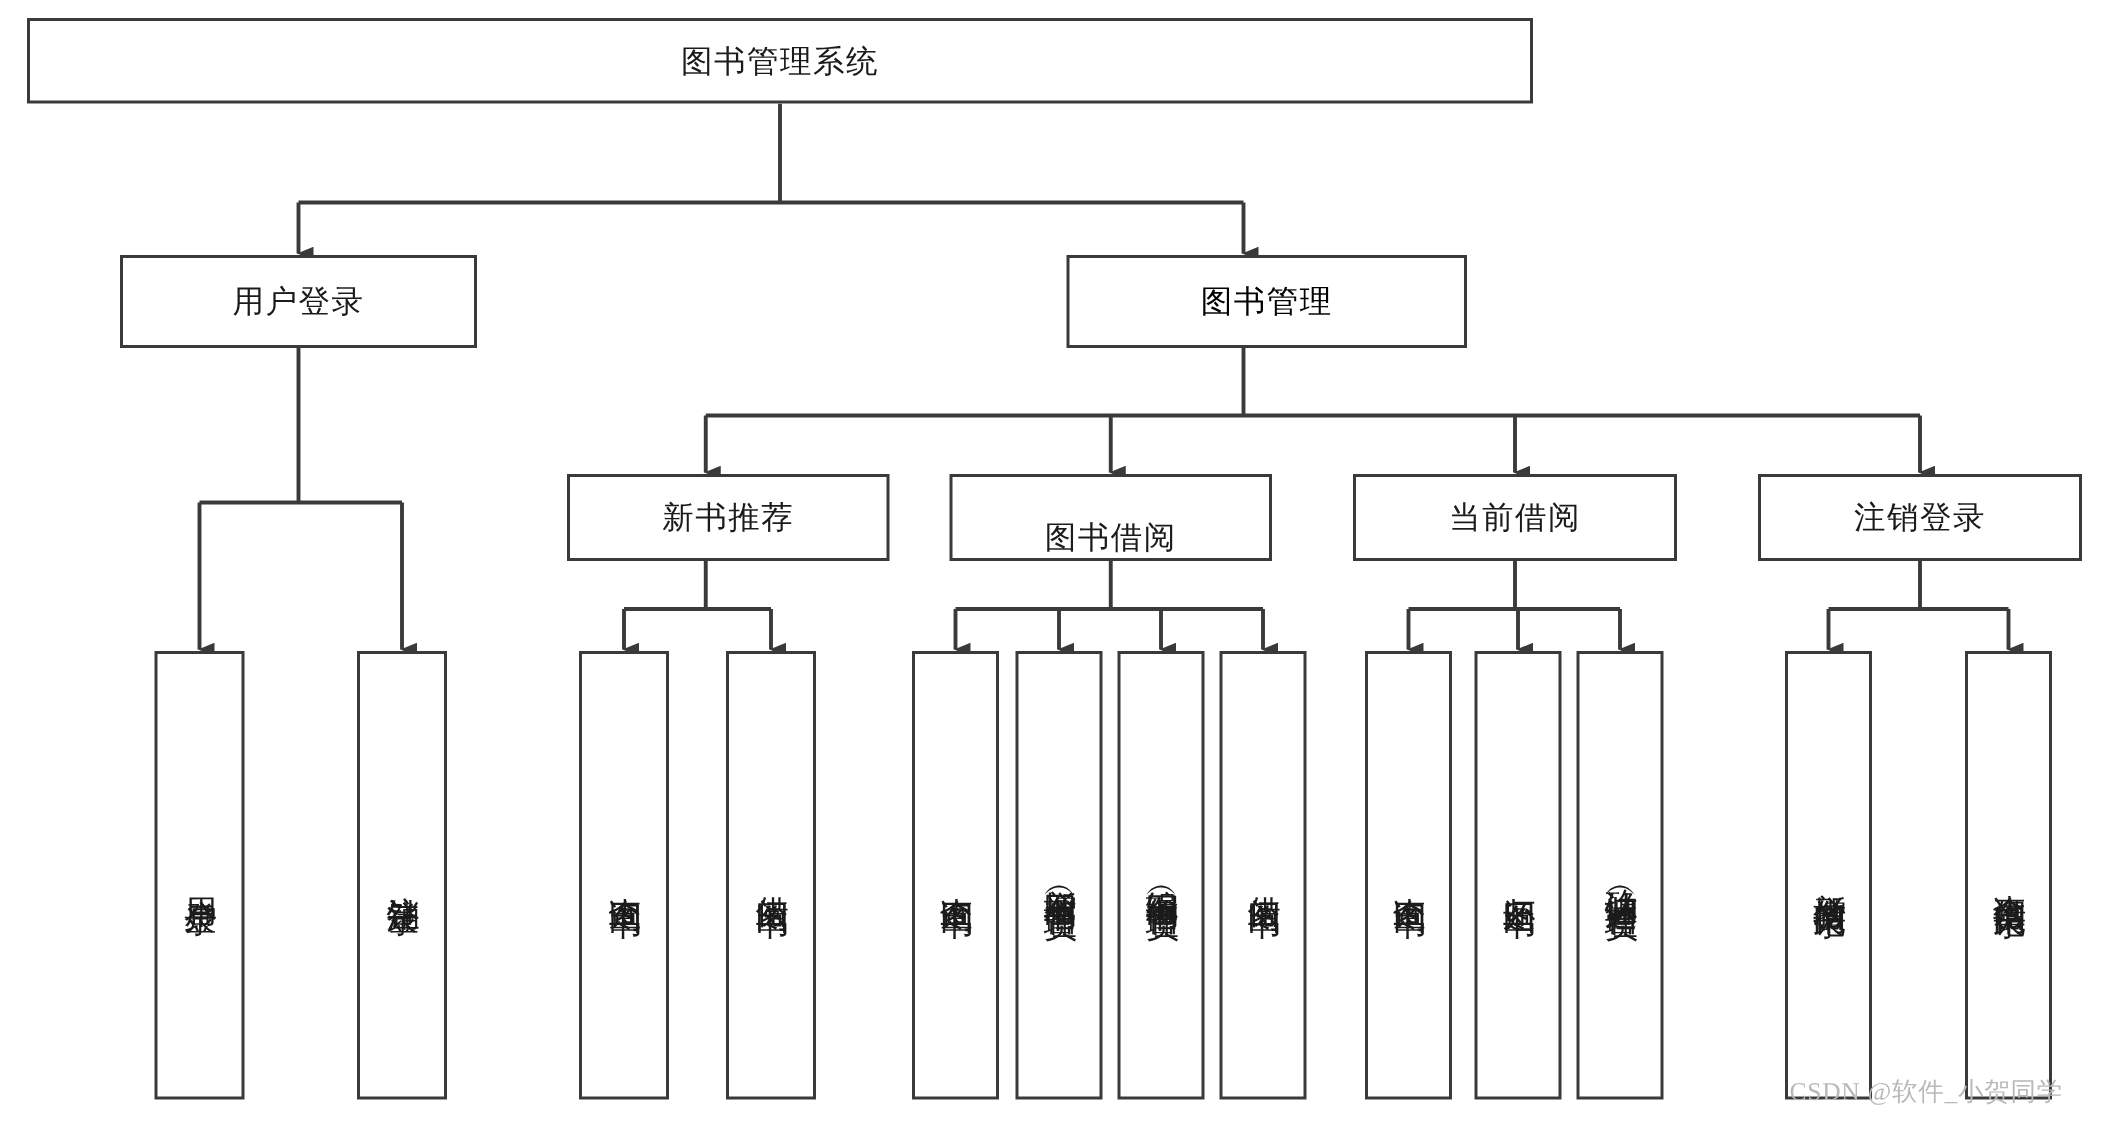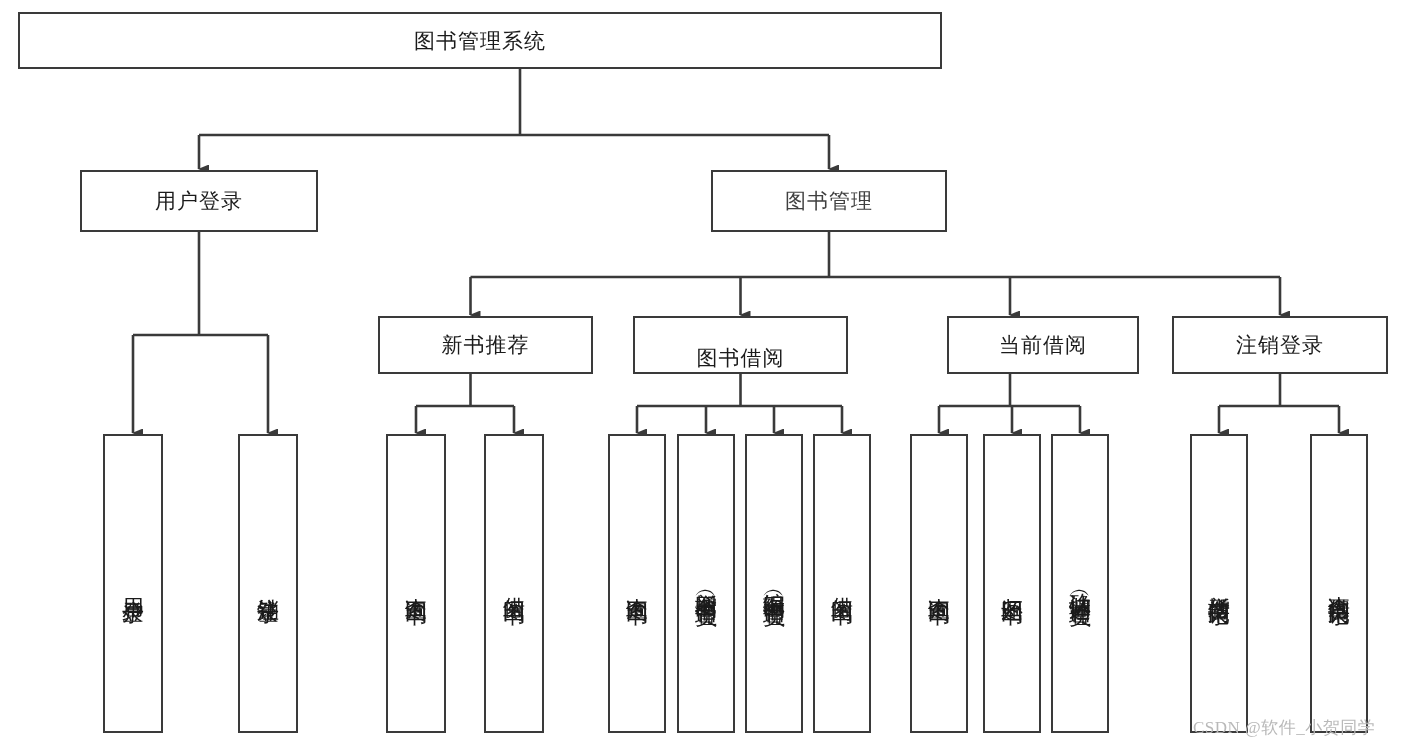--- a/index.html
+++ b/index.html
@@ -60,36 +60,36 @@
         <path d="M1012,406 L1012,433" marker-end="url(#arrowhead)"></path>
         <path d="M1080,406 L1080,433" marker-end="url(#arrowhead)"></path>
         <path d="M1280,374 L1280,406"></path>
         <path d="M1219,406 L1339,406"></path>
         <path d="M1219,406 L1219,433" marker-end="url(#arrowhead)"></path>
         <path d="M1339,406 L1339,433" marker-end="url(#arrowhead)"></path>
       </g>
   </svg>
 
   <div id="node-layer">
-      <div class="node h" style="left: 18px; top: 12px; width: 924px; height: 57px; border-color: rgb(58, 58, 58); background: rgb(255, 255, 255); color: rgb(27, 27, 27);">
+      <div class="node h" style="left: 18px; top: 12px; width: 1004px; height: 57px; border-color: rgb(58, 58, 58); background: rgb(255, 255, 255); color: rgb(27, 27, 27);">
         <span>图书管理系统</span>
       </div>
       <div class="node h" style="left: 80px; top: 170px; width: 238px; height: 62px; border-color: rgb(58, 58, 58); background: rgb(255, 255, 255); color: rgb(27, 27, 27);">
         <span>用户登录</span>
       </div>
-      <div class="node h" style="left: 711px; top: 170px; width: 236px; height: 62px; border-color: rgb(58, 58, 58); background: rgb(255, 255, 255); color: #404040;">
+      <div class="node h" style="left: 711px; top: 170px; width: 267px; height: 62px; border-color: rgb(58, 58, 58); background: rgb(255, 255, 255); color: #000000;">
         <span>图书管理</span>
       </div>
       <div class="node h" style="left: 378px; top: 316px; width: 215px; height: 58px; border-color: rgb(58, 58, 58); background: rgb(255, 255, 255); color: rgb(27, 27, 27);">
         <span>新书推荐</span>
       </div>
       <div class="node h" style="left: 633px; top: 316px; width: 215px; height: 58px; border-color: rgb(58, 58, 58); background: rgb(255, 255, 255); color: rgb(27, 27, 27); align-items: flex-end;">
         <span>图书借阅</span>
       </div>
-      <div class="node h" style="left: 947px; top: 316px; width: 192px; height: 58px; border-color: rgb(58, 58, 58); background: rgb(255, 255, 255); color: rgb(27, 27, 27);">
+      <div class="node h" style="left: 902px; top: 316px; width: 216px; height: 58px; border-color: rgb(58, 58, 58); background: rgb(255, 255, 255); color: rgb(27, 27, 27);">
         <span>当前借阅</span>
       </div>
       <div class="node h" style="left: 1172px; top: 316px; width: 216px; height: 58px; border-color: rgb(58, 58, 58); background: rgb(255, 255, 255); color: rgb(27, 27, 27);">
         <span>注销登录</span>
       </div>
       <div class="node v" style="left: 103px; top: 434px; width: 60px; height: 299px; border-color: rgb(58, 58, 58); background: rgb(255, 255, 255); color: rgb(27, 27, 27);">
         <span class="vtxt">用户登录</span>
       </div>
       <div class="node v" style="left: 238px; top: 434px; width: 60px; height: 299px; border-color: rgb(58, 58, 58); background: rgb(255, 255, 255); color: rgb(27, 27, 27);">
         <span class="vtxt">注销登录</span>

